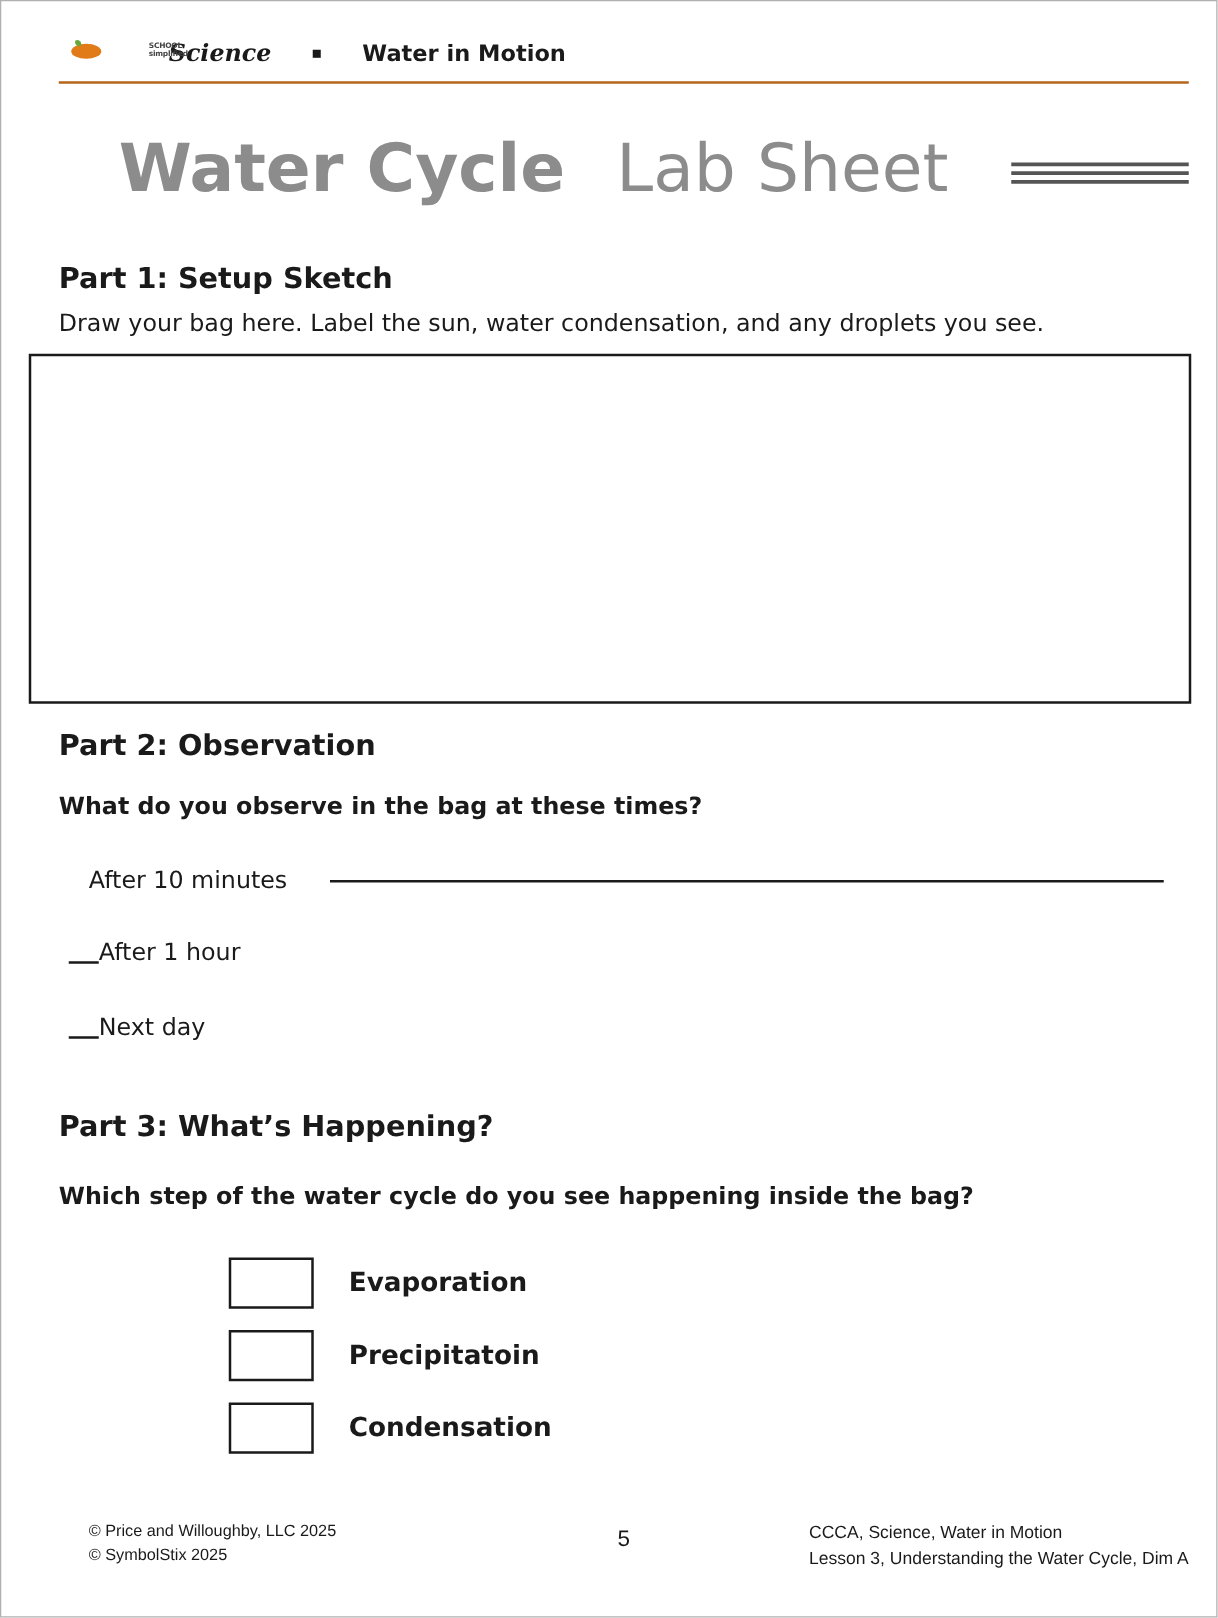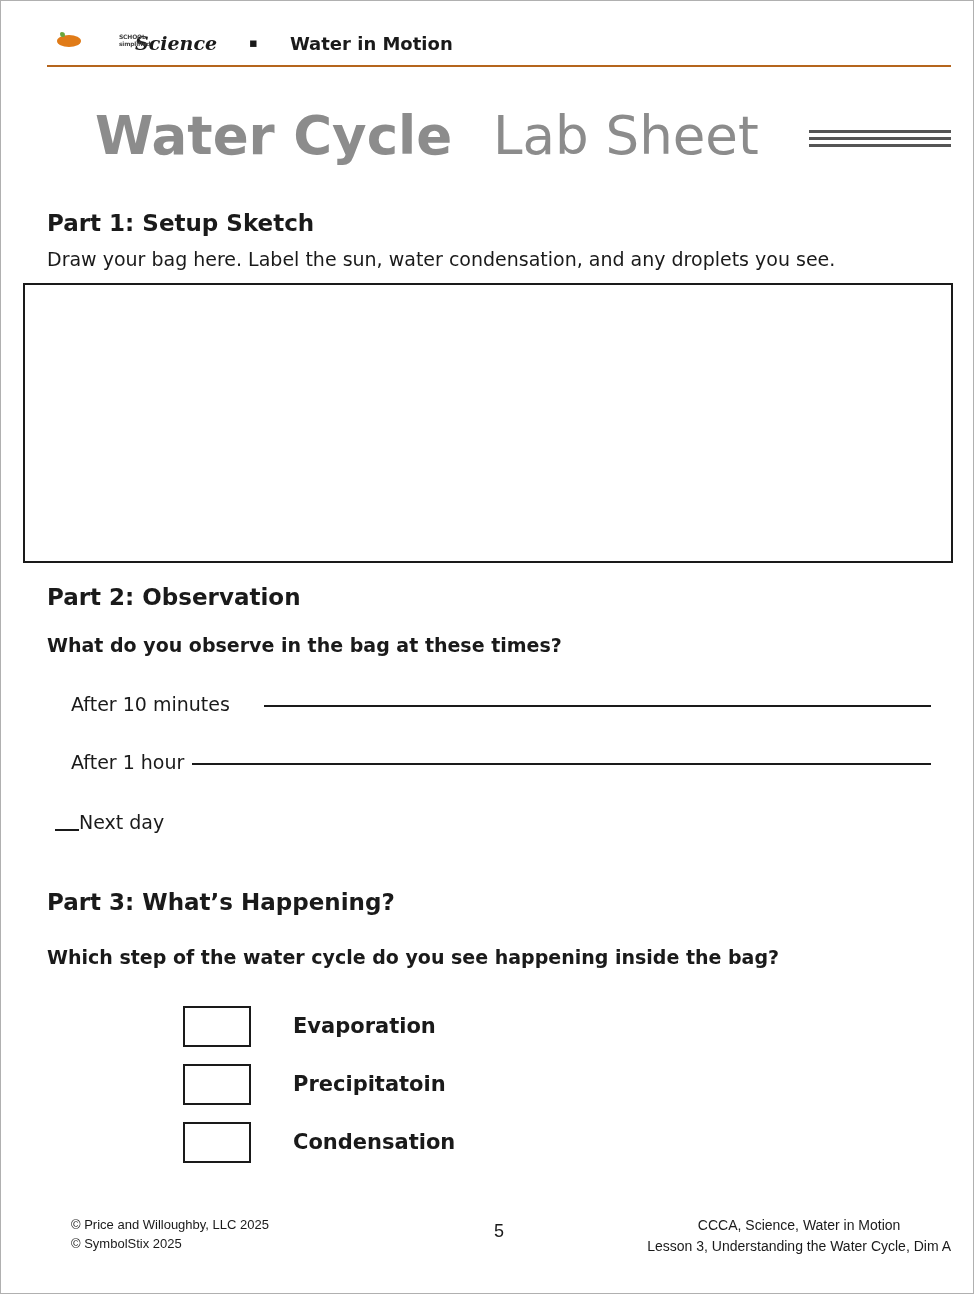--- a/index.html
+++ b/index.html
@@ -181,21 +181,21 @@
   }
   .fill-line .lbl { flex: 0 0 auto; }
   .fill-line .rule {
     flex: 1 1 auto;
     border-bottom: 2px solid #1a1a1a;
     margin-left: 8px;
     position: relative;
     top: -4px;
   }
   #obs-0 { top: 692px; gap: 26px; }
-  #obs-1 { top: 750px; }
+  #obs-1 { top: 750px; flex-direction: column; }
   #obs-2 { top: 810px; flex-direction: column; }
 
   #p3-heading { top: 888px; }
   #p3-question { top: 945px; }
 
   .choices {
     position: absolute;
     top: 996px;
     left: 134px;
   }
@@ -205,21 +205,21 @@
     height: 58px;
   }
   .choice-box {
     width: 68px;
     height: 41px;
     border: 2px solid #1a1a1a;
     background: #fff;
     flex: 0 0 auto;
   }
   .choice-label {
-    margin-left: 18px;
+    margin-left: 4px;
     font-size: 21px;
     font-weight: bold;
     color: #1a1a1a;
     font-family: "DejaVu Sans", sans-serif;
   }
 
   
   .footer {
     position: absolute;
     left: 22px;
@@ -242,21 +242,21 @@
     transform: translateX(-50%);
     top: 6px;
     font-size: 18px;
     color: #1a1a1a;
     font-family: "Liberation Sans", sans-serif;
   }
   .footer-right {
     position: absolute;
     right: 0;
     top: 0;
-    text-align: center;
+    text-align: left;
     font-size: 14px;
     line-height: 21px;
     color: #1a1a1a;
     font-family: "Liberation Sans", sans-serif;
   }
 </style>
 </head>
 <body>
 
 <div class="page">

